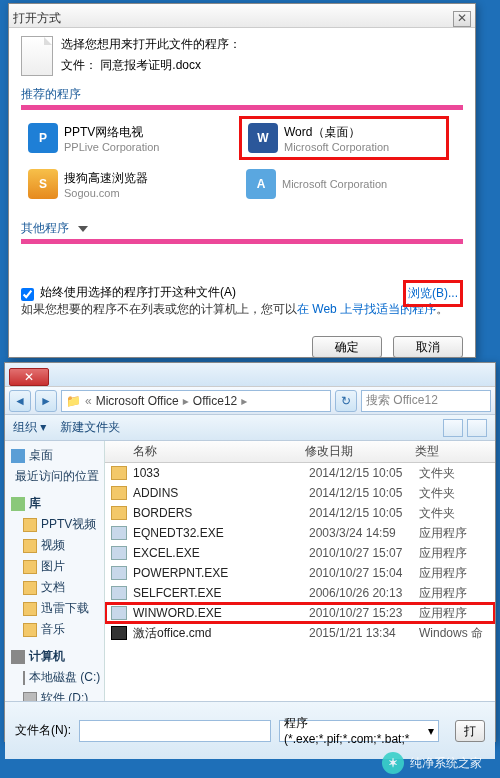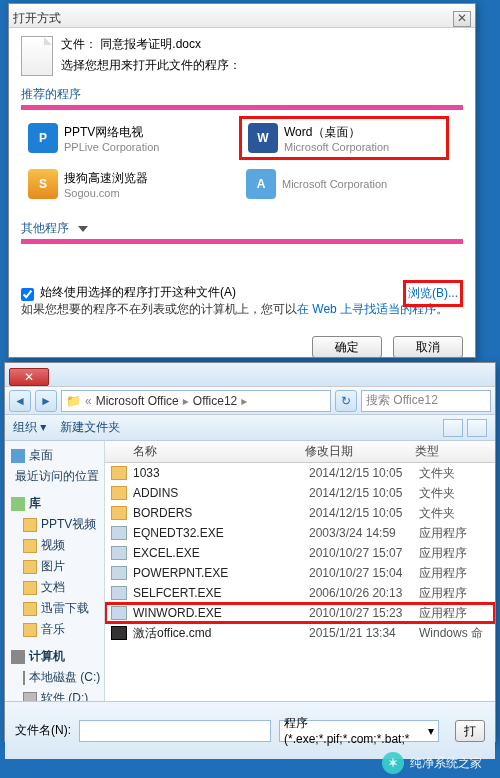--- a/index.html
+++ b/index.html
@@ -85,22 +85,22 @@
 
 <div class="dialog dlg1">
   <div class="titlebar">
     <span class="ttl">打开方式</span>
     <span class="closebtn">✕</span>
   </div>
   <div class="dlg1-body">
     <div class="prompt">
       <div class="doc-icon"></div>
       <div class="prompt-text">
+        <div>选择您想用来打开此文件的程序：</div>
         <div><span>文件：</span> <span>同意报考证明.docx</span></div>
-        <div>选择您想用来打开此文件的程序：</div>
       </div>
     </div>
     <div class="section-hdr">推荐的程序</div>
     <div class="prog-grid" id="prog-grid">
         <div class="prog-item">
           <div class="prog-icon ico-pptv">P</div>
           <div class="prog-txt">
             <div class="name">PPTV网络电视</div>
             <div class="vendor">PPLive Corporation</div>
           </div>

